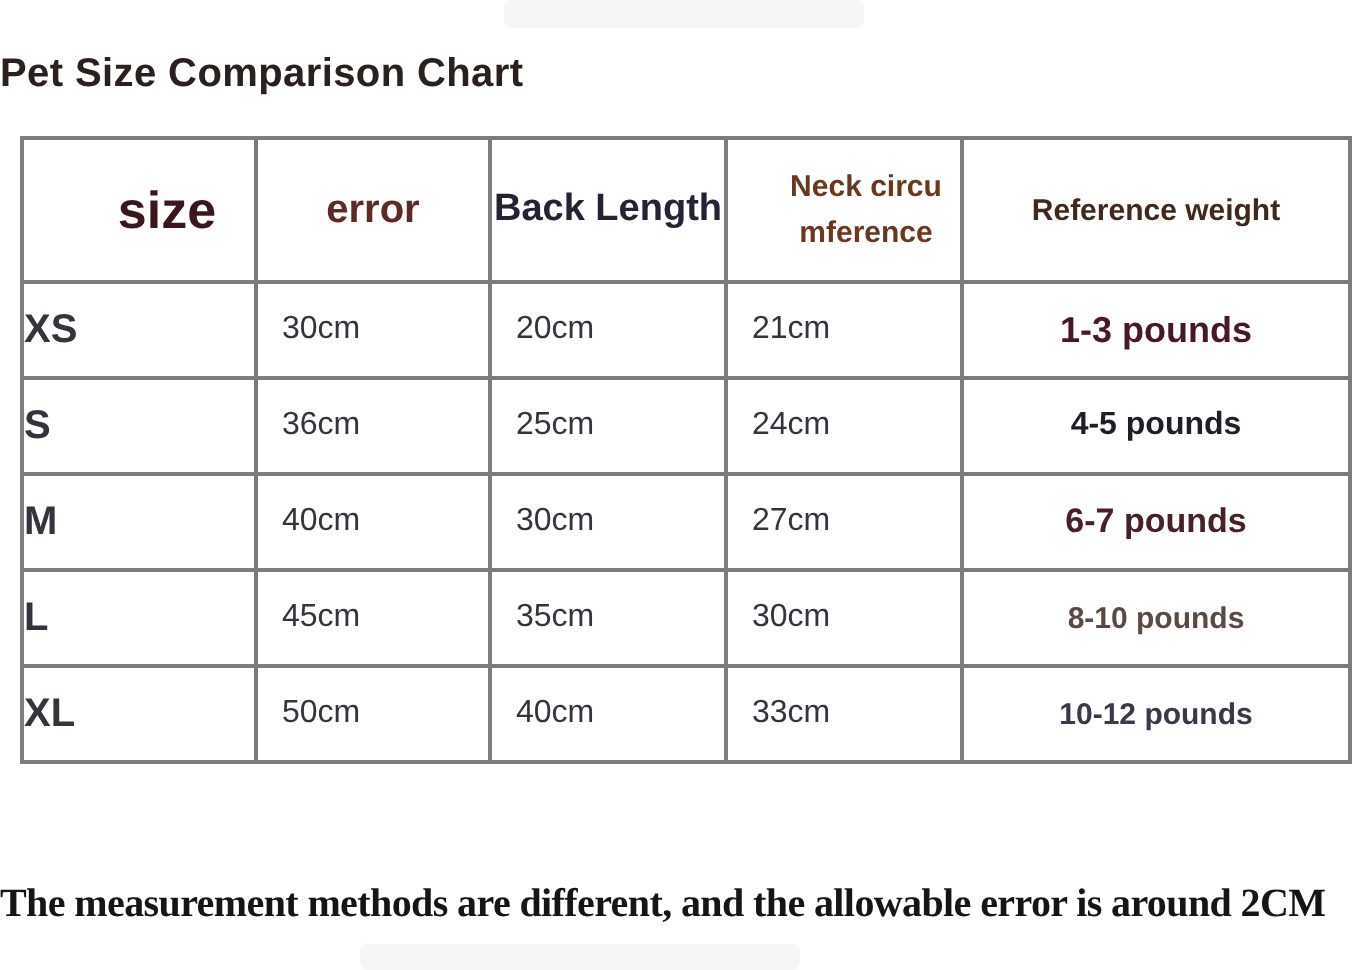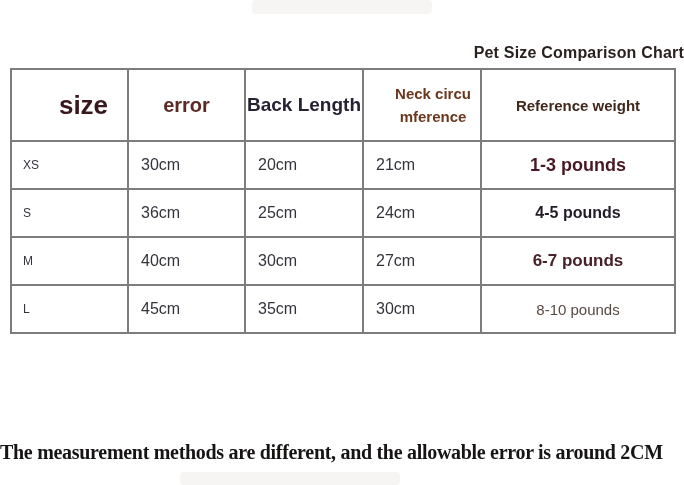--- a/index.html
+++ b/index.html
@@ -17,25 +17,25 @@
   .watermark {
     position: absolute;
     background: #f7f5f3;
     border-radius: 4px;
   }
   .watermark.top { left: 252px; top: 0; width: 180px; height: 14px; }
   .watermark.bottom { left: 180px; top: 472px; width: 220px; height: 13px; }
 
   .page-title {
     position: absolute;
-    top: 44px;
+    top: 26px;
     left: 0;
     width: 100%;
-    text-align: right;
-    font-size: 16px;
+    text-align: left;
+    font-size: 20px;
     font-weight: bold;
     letter-spacing: 0.2px;
     color: var(--title, #2a211f);
   }
 
   table.size-table {
     position: absolute;
     left: 10px;
     top: 68px;
     width: 664px;
@@ -51,28 +51,28 @@
   .size-table thead tr { height: 72px; }
   .size-table tbody tr { height: 48px; }
 
   th.col-size   { font-size: 26px; font-weight: bold; color: var(--header-size, #3a161d); text-align: center; padding-left: 28px; }
   th.col-bust   { font-size: 20px; font-weight: 600;  color: var(--header-bust, #5c2b26); text-align: center; }
   th.col-back   { font-size: 19px; font-weight: bold; color: var(--header-back, #272134); text-align: center; }
   th.col-neck   { font-size: 15px; font-weight: bold; color: var(--header-neck, #6b371d); text-align: center; line-height: 1.55; }
   th.col-weight { font-size: 15px; font-weight: bold; color: var(--header-weight, #40291c); text-align: center; }
   th.col-neck .hdr-line { display: block; margin-left: 22px; }
 
-  td.c-size { padding-left: 11px; font-size: 12px; color: var(--cell-text, #33343c); text-align: left; }
+  td.c-size { font-size: 20px; color: var(--cell-text, #33343c); text-align: left; font-weight: bold; }
   td.c-val  { padding-left: 12px; font-size: 16px; color: var(--cell-text, #33343c); text-align: left; margin-top: 20px; }
   td.c-weight { text-align: center; }
 
   td.w0 { color: var(--weight-row0, #491824); font-weight: bold; font-size: 18px; }
   td.w1 { color: var(--weight-row1, #211c26); font-weight: bold; font-size: 16px; }
   td.w2 { color: var(--weight-row2, #482028); font-weight: bold; font-size: 17px; }
-  td.w3 { color: var(--weight-row3, #5a4a42); font-weight: 400;  font-size: 15px; }
+  td.w3 { color: var(--weight-row3, #5a4a42); font-weight: 700;  font-size: 15px; }
   td.w4 { color: var(--weight-row4, #3c3847); font-weight: 600;  font-size: 15px; }
   td.w5 { color: var(--weight-row5, #55473e); font-weight: 600;  font-size: 15px; }
 
   .measurement-note {
     position: absolute;
     top: 441px;
     left: 0;
     width: 584px;
     text-align: center;
     font-family: "Liberation Serif", serif;
@@ -132,18 +132,25 @@
       <td class="c-val">27cm</td>
       <td class="c-weight w2">6-7 pounds</td>
     </tr>
     <tr>
       <td class="c-size">L</td>
       <td class="c-val">45cm</td>
       <td class="c-val">35cm</td>
       <td class="c-val">30cm</td>
       <td class="c-weight w3">8-10 pounds</td>
     </tr>
+    <tr>
+      <td class="c-size">XL</td>
+      <td class="c-val">50cm</td>
+      <td class="c-val">40cm</td>
+      <td class="c-val">33cm</td>
+      <td class="c-weight w4">10-12 pounds</td>
+    </tr>
   </tbody>
 </table>
 
 <div class="measurement-note">The measurement methods are different, and the allowable error is around 2CM</div>
 
 <div class="watermark bottom"></div>
 
 </body></html>

